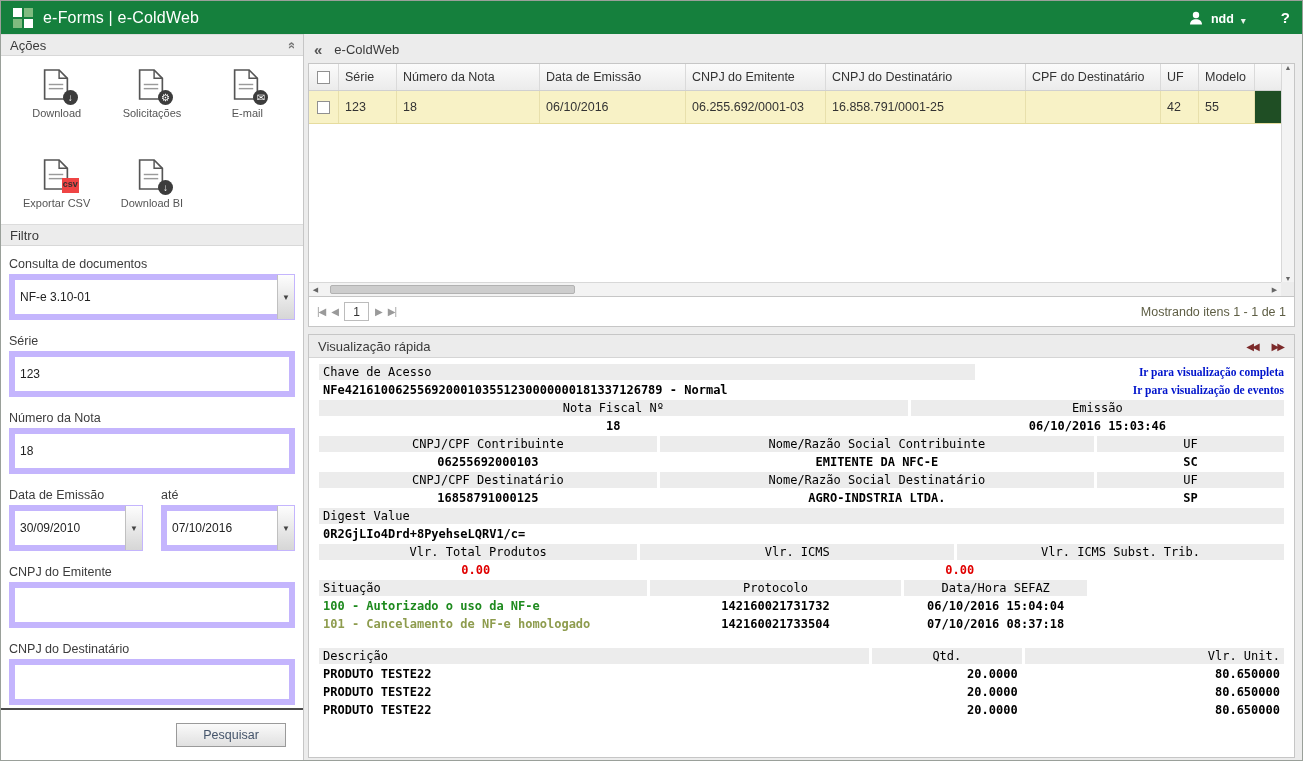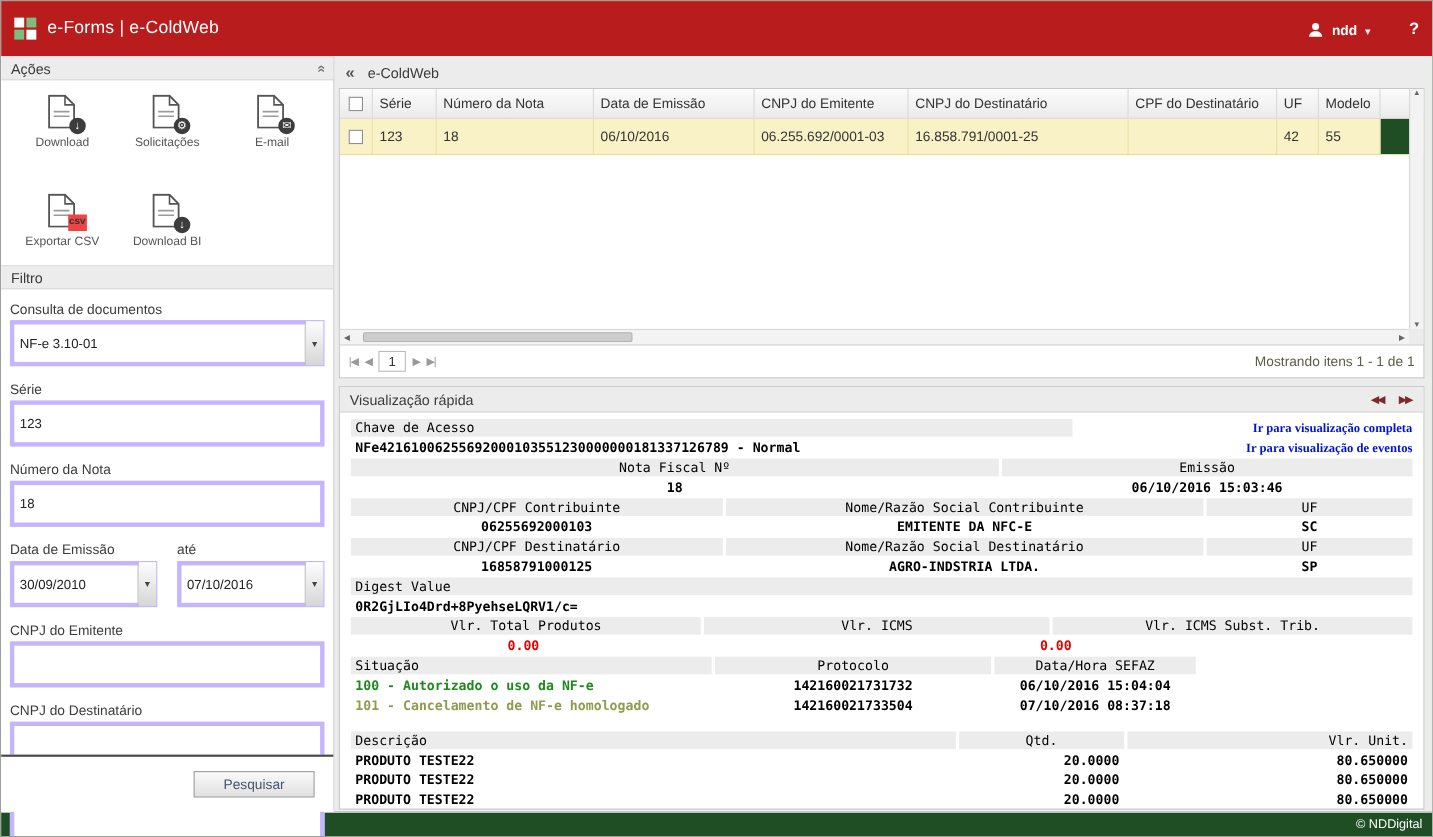--- a/index.html
+++ b/index.html
@@ -1,21 +1,21 @@
 <!DOCTYPE html>
 <html><head>
 <meta charset="utf-8">
 <style>
   *{box-sizing:border-box;margin:0;padding:0}
   html,body{width:1303px;height:761px;overflow:hidden}
   body{font-family:"Liberation Sans",sans-serif;font-size:12.5px;color:#333;background:#fff;border:1px solid #9aa09a}
   .app{display:flex;flex-direction:column;height:759px;width:1301px}
 
   
-  .topbar{height:50px;background:#b91c1c;display:flex;align-items:center;padding:0 12px;color:#fff;flex:0 0 auto}
+  .topbar{height:33px;background:#15803d;display:flex;align-items:center;padding:0 12px;color:#fff;flex:0 0 auto}
   .logo{width:20px;height:20px;display:grid;grid-template-columns:9px 9px;grid-template-rows:9px 9px;gap:2px;margin-right:10px}
   .logo span{background:#fff}
   .logo span.g{background:#7fbb7f}
   .apptitle{font-size:16px;letter-spacing:.2px;font-weight:400}
   .topbar-right{margin-left:auto;display:flex;align-items:flex-end;gap:7px}
   .username{font-size:12.5px;font-weight:bold}
   .caret{font-size:10px;opacity:.9}
   .helpmark{font-size:15px;margin-left:28px;font-weight:bold}
 
   
@@ -33,21 +33,21 @@
   .aicon{position:relative;width:30px;height:33px;display:block}
   .badge{position:absolute;bottom:-3px;right:-6px;width:15px;height:15px;border-radius:50%;background:#3c3c3c;color:#fff;font-size:10px;line-height:15px;text-align:center}
   .badge.txt{background:#ef4444;color:#333;border-radius:0;font-weight:bold;font-size:9px;width:auto;padding:0 1px;bottom:-1px;right:-7px;line-height:12px}
   .action .albl{font-size:11px;color:#555;text-align:right;line-height:12px}
 
   
   .ffields{padding:11px 8px 0 8px}
   .fgroup{margin-bottom:14px}
   .fgroup label{display:block;font-size:12.5px;color:#3c3c3c;margin-bottom:3px}
   .inwrap{position:relative}
-  .tinput{width:100%;height:21px;border:4px solid #c4b5fd;padding:17px 5px;font:12px "Liberation Sans",sans-serif;color:#222;background:#fff;outline:none}
+  .tinput{width:100%;height:21px;border:6px solid #c4b5fd;padding:17px 5px;font:12px "Liberation Sans",sans-serif;color:#222;background:#fff;outline:none}
   .selbtn{position:absolute;right:1px;top:1px;bottom:1px;width:17px;background:linear-gradient(#fdfdfd,#d6d6d6);border-left:1px solid #c0c0c0;display:flex;align-items:center;justify-content:center;font-size:8px;color:#444;cursor:pointer}
   .daterow{display:flex;gap:18px}
   .datecol{width:135px}
 
   .sfooter{position:absolute;left:0;right:0;bottom:0;height:52px;border-top:2px solid #4a4a4a;background:#fff;display:flex;justify-content:flex-end;align-items:center;padding:0 17px}
   .btn{min-width:110px;height:24px;background:linear-gradient(#fafafa,#e0e0e0);border:1px solid #9a9a9a;color:#44546a;font-size:12.5px;font-family:"Liberation Sans",sans-serif;cursor:pointer}
 
   
   .tabbar{height:22px;display:flex;align-items:center;gap:12px;padding:0 6px;color:#3a3a3a;font-size:13px;margin-bottom:3px}
   .sbcollapse{color:#555;font-size:15px;font-weight:bold;cursor:pointer}
@@ -451,17 +451,14 @@
             <div class="dc bv tr wp2">20.0000</div>
             <div class="dc bv tr wp3">80.650000</div>
           </div>
 
         </div>
       </div>
 
     </main>
   </div>
 
-  <footer class="bottombar">
-    <span>© NDDigital</span>
-  </footer>
 
 </div>
 
 </body></html>

